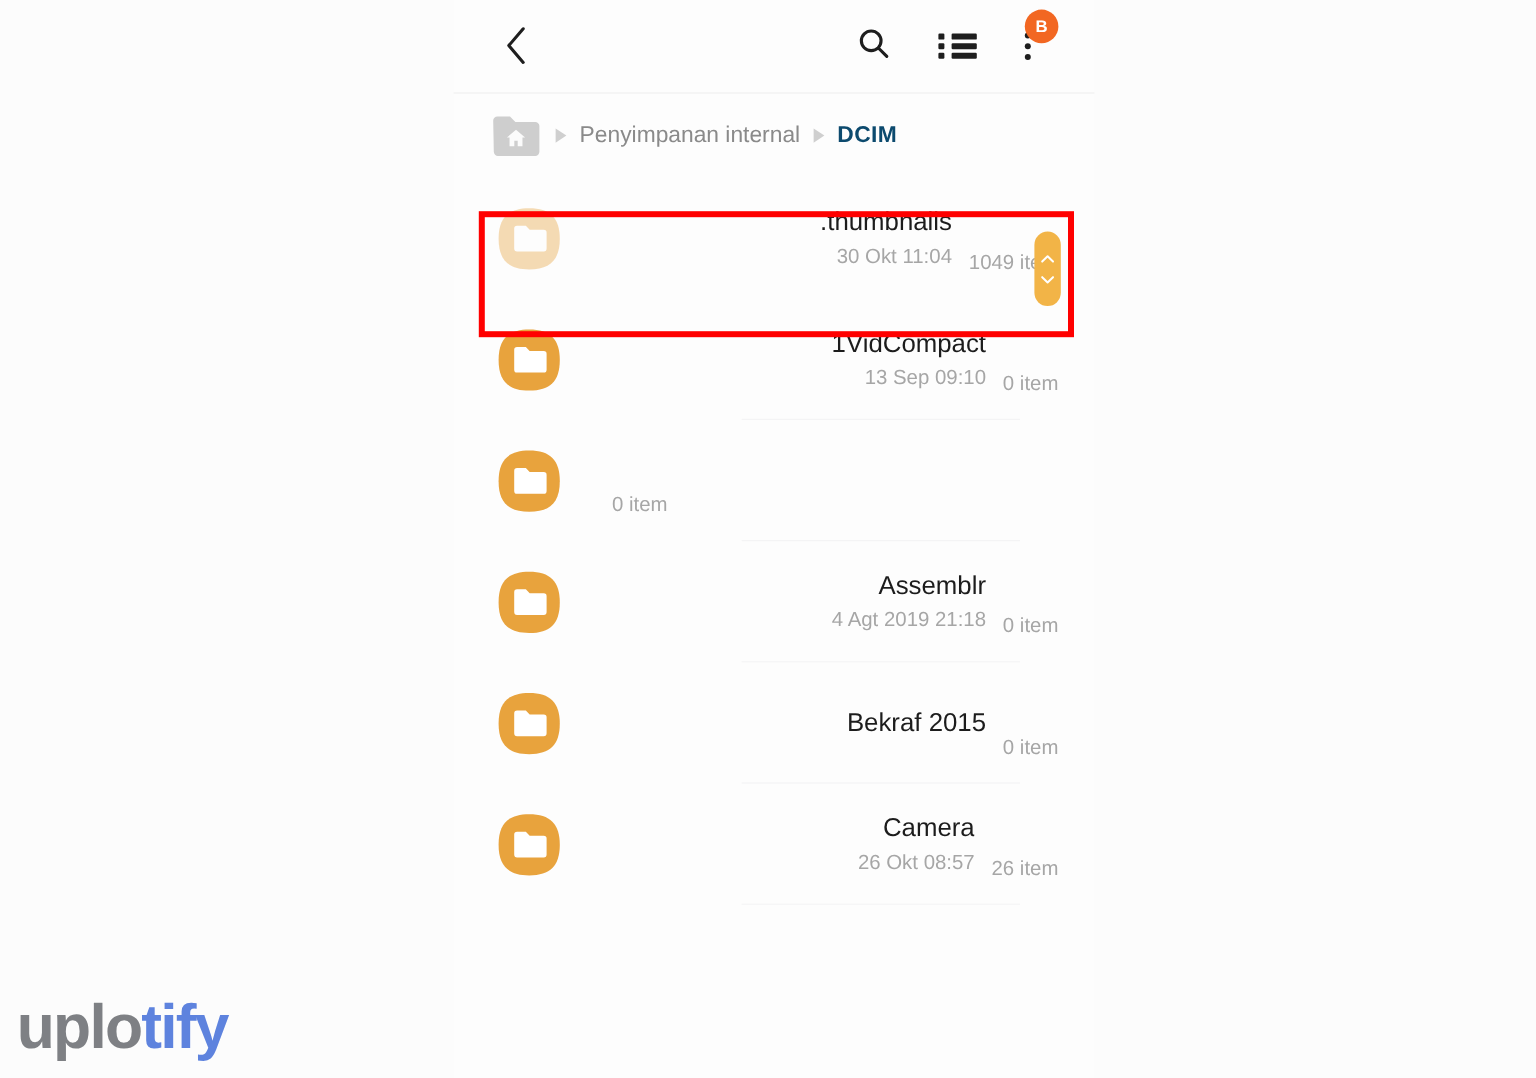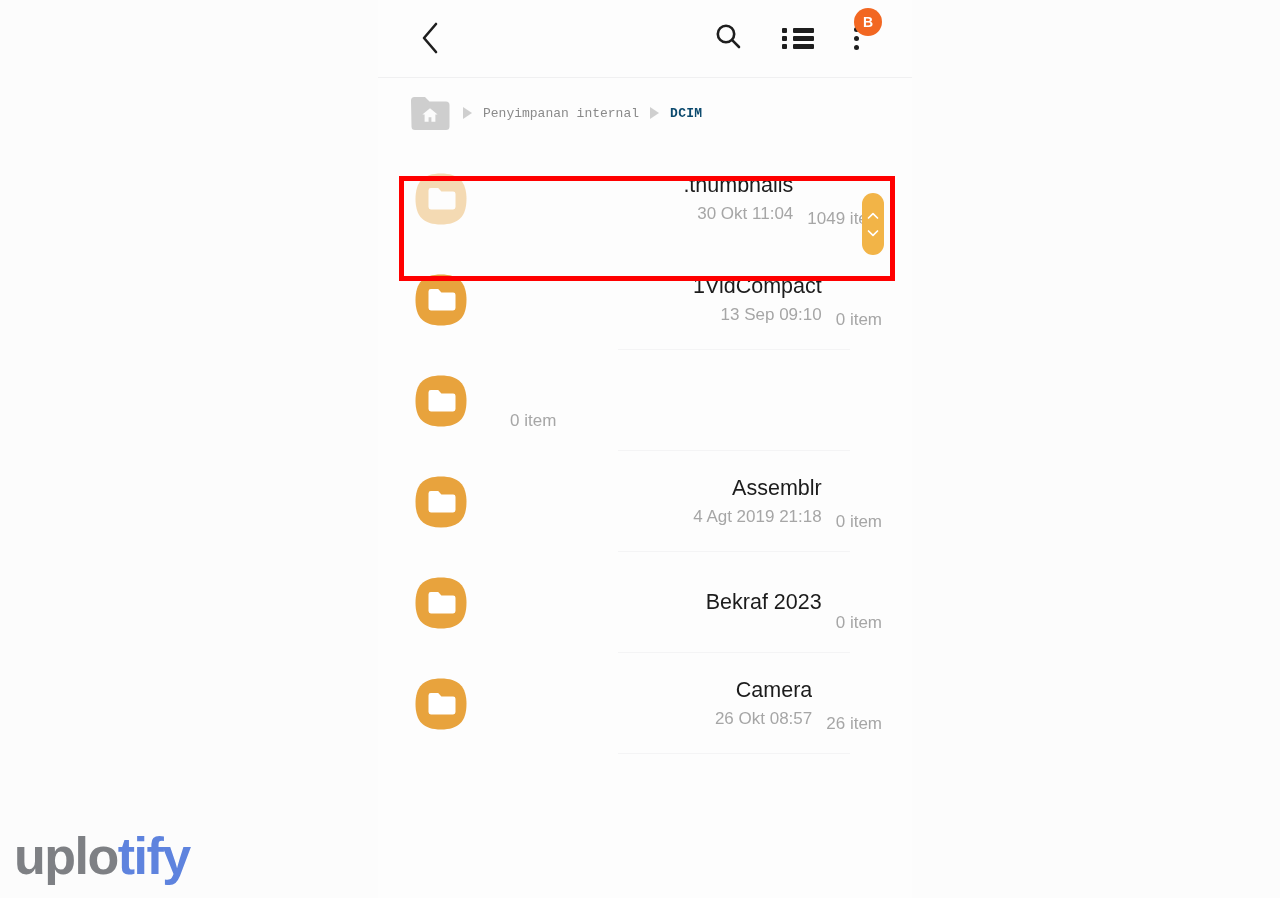--- a/index.html
+++ b/index.html
@@ -98,25 +98,24 @@
   }
   .crumb-sep {
     width: 0; height: 0;
     border-left: 9px solid #CFCFCF;
     border-top: 6px solid transparent;
     border-bottom: 6px solid transparent;
     flex: none;
     margin: 0 3px;
   }
   .crumb-text {
-    font-size: 13px;
+    font-size: 19px;
     color: #8A8A8A;
     white-space: nowrap;
     cursor: pointer;
-    font-family: Liberation Mono, monospace;
   }
   .crumb-text.active {
     color: #0c4a6e;
     font-weight: 700;
     letter-spacing: .3px;
   }
 
   
   #filelist { position: relative; text-align: right; }
 
@@ -348,21 +347,21 @@
           <div class="row-divider"></div>
         </div>
       </div>
       <div class="row">
         <div class="row-icon"><svg width="54" height="54" viewBox="0 0 54 54" fill="none" opacity="1">
             <path d="M27 1.5 C44.5 1.5 52.5 9.5 52.5 27 C52.5 44.5 44.5 52.5 27 52.5 C9.5 52.5 1.5 44.5 1.5 27 C1.5 9.5 9.5 1.5 27 1.5 Z" fill="#E8A33D"></path>
             <path d="M14.5 18.5 a2.4 2.4 0 0 1 2.4 -2.4 h7.3 l3.2 3.3 h11.7 a2.4 2.4 0 0 1 2.4 2.4 v13.3 a2.4 2.4 0 0 1 -2.4 2.4 h-22.2 a2.4 2.4 0 0 1 -2.4 -2.4 z" fill="#FFFFFF"></path>
           </svg></div>
         <div class="row-body">
           <div class="row-texts">
-            <div class="row-title">Bekraf 2023</div>
+            <div class="row-title">Bekraf 2015</div>
           </div>
           <div class="row-count">0 item</div>
           <div class="row-divider"></div>
         </div>
       </div>
       <div class="row">
         <div class="row-icon"><svg width="54" height="54" viewBox="0 0 54 54" fill="none" opacity="1">
             <path d="M27 1.5 C44.5 1.5 52.5 9.5 52.5 27 C52.5 44.5 44.5 52.5 27 52.5 C9.5 52.5 1.5 44.5 1.5 27 C1.5 9.5 9.5 1.5 27 1.5 Z" fill="#E8A33D"></path>
             <path d="M14.5 18.5 a2.4 2.4 0 0 1 2.4 -2.4 h7.3 l3.2 3.3 h11.7 a2.4 2.4 0 0 1 2.4 2.4 v13.3 a2.4 2.4 0 0 1 -2.4 2.4 h-22.2 a2.4 2.4 0 0 1 -2.4 -2.4 z" fill="#FFFFFF"></path>
           </svg></div>

